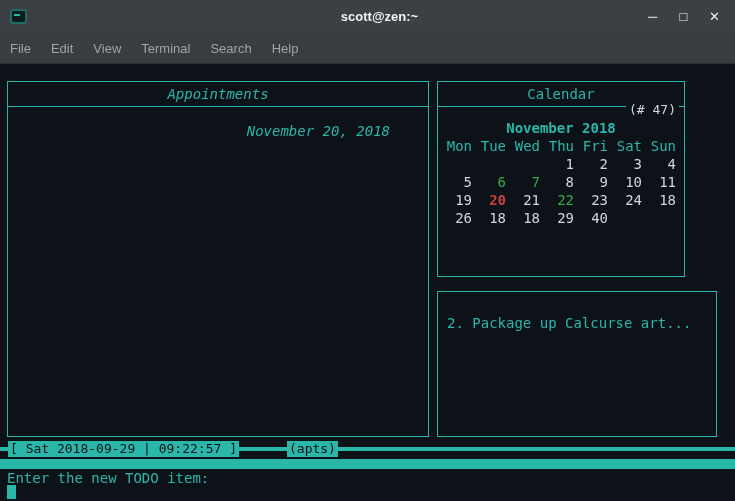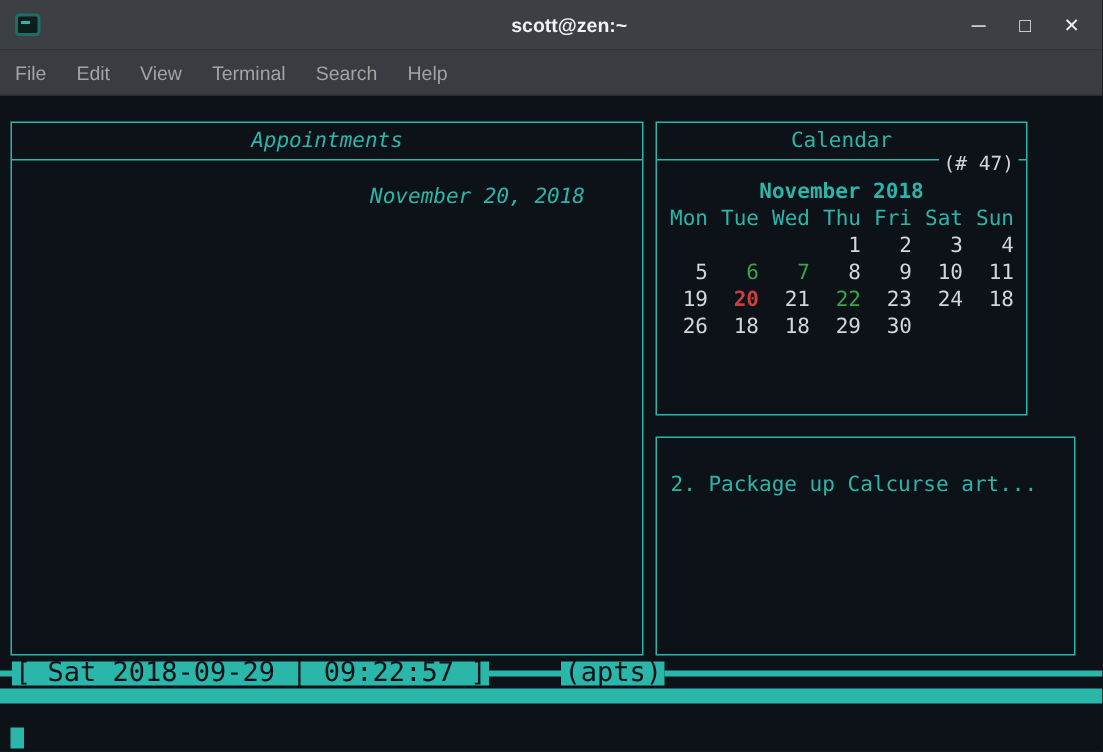--- a/index.html
+++ b/index.html
@@ -55,21 +55,21 @@
   .todo-item { height: 18px; line-height: 18px; padding-left: 9px; color: var(--cyan, #2ab7aa);
                white-space: pre; overflow: hidden; }
 
   .notify-row { position: absolute; left: 0; top: 377px; width: 735px; height: 16px;
                 display: flex; align-items: center; }
   .dash { height: 4px; background: var(--cyan, #2ab7aa); }
   .dash-a { width: 8px; }
   .dash-b { width: 48px; }
   .dash-c { flex: 1; }
   .chip { background: var(--cyan, #2ab7aa); color: var(--bg, #0d1118); height: 16px;
-          line-height: 16px; padding: 0 2px; white-space: pre; font-size: 18px; }
+          line-height: 16px; padding: 0 2px; white-space: pre; font-size: 13px; }
 
   .status-bar-fill { position: absolute; left: 0; top: 395px; width: 735px; height: 10px;
                      background: var(--cyan, #2ab7aa); }
 
   .prompt-row { position: absolute; left: 7px; top: 406px; height: 17px; line-height: 17px; }
   .prompt-label { color: var(--cyan, #2ab7aa); white-space: pre; }
   .cursor { position: absolute; left: 7px; top: 421px; width: 9px; height: 14px;
             background: var(--cyan, #2ab7aa); }
 </style>
 </head>
@@ -142,21 +142,21 @@
             <span class="cal-cell appt">22</span>
             <span class="cal-cell">23</span>
             <span class="cal-cell">24</span>
             <span class="cal-cell">18</span>
           </div>
           <div class="cal-row">
             <span class="cal-cell">26</span>
             <span class="cal-cell">18</span>
             <span class="cal-cell">18</span>
             <span class="cal-cell">29</span>
-            <span class="cal-cell">30</span>
+            <span class="cal-cell">40</span>
             <span class="cal-cell"></span>
             <span class="cal-cell"></span>
           </div>
         </div>
     </div>
 
     <div class="panel todo">
       <div id="todo-list">
           <div class="todo-item">2. Package up Calcurse art...</div>
         </div>
@@ -165,16 +165,19 @@
     <div class="notify-row">
       <div class="dash dash-a"></div>
       <div class="chip">[ Sat 2018-09-29 | 09:22:57 ]</div>
       <div class="dash dash-b"></div>
       <div class="chip">(apts)</div>
       <div class="dash dash-c"></div>
     </div>
 
     <div class="status-bar-fill"></div>
 
+    <div class="prompt-row">
+      <span class="prompt-label">Enter the new TODO item:</span>
+    </div>
     <div class="cursor"></div>
 
   </div>
 </div>
 
 </body></html>

